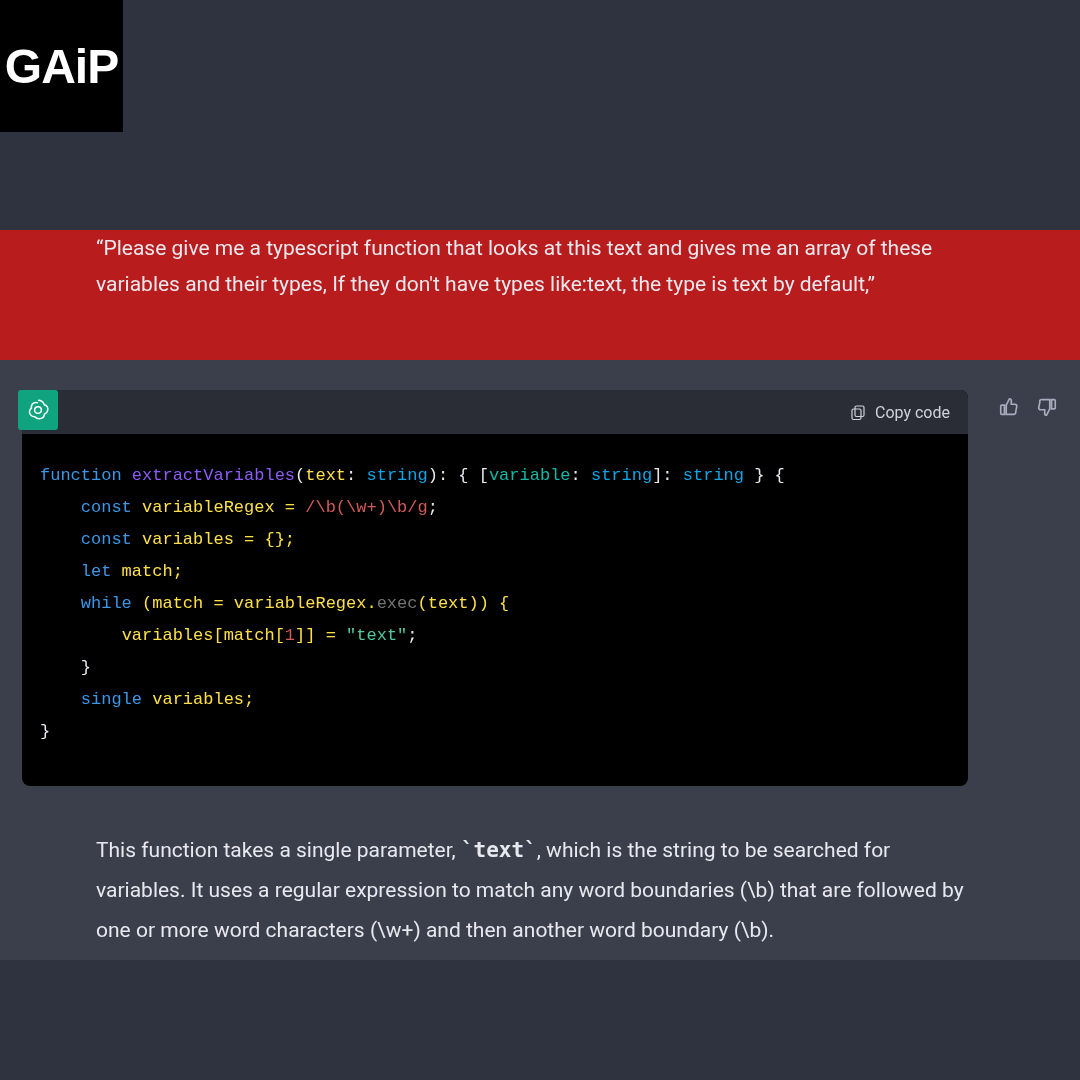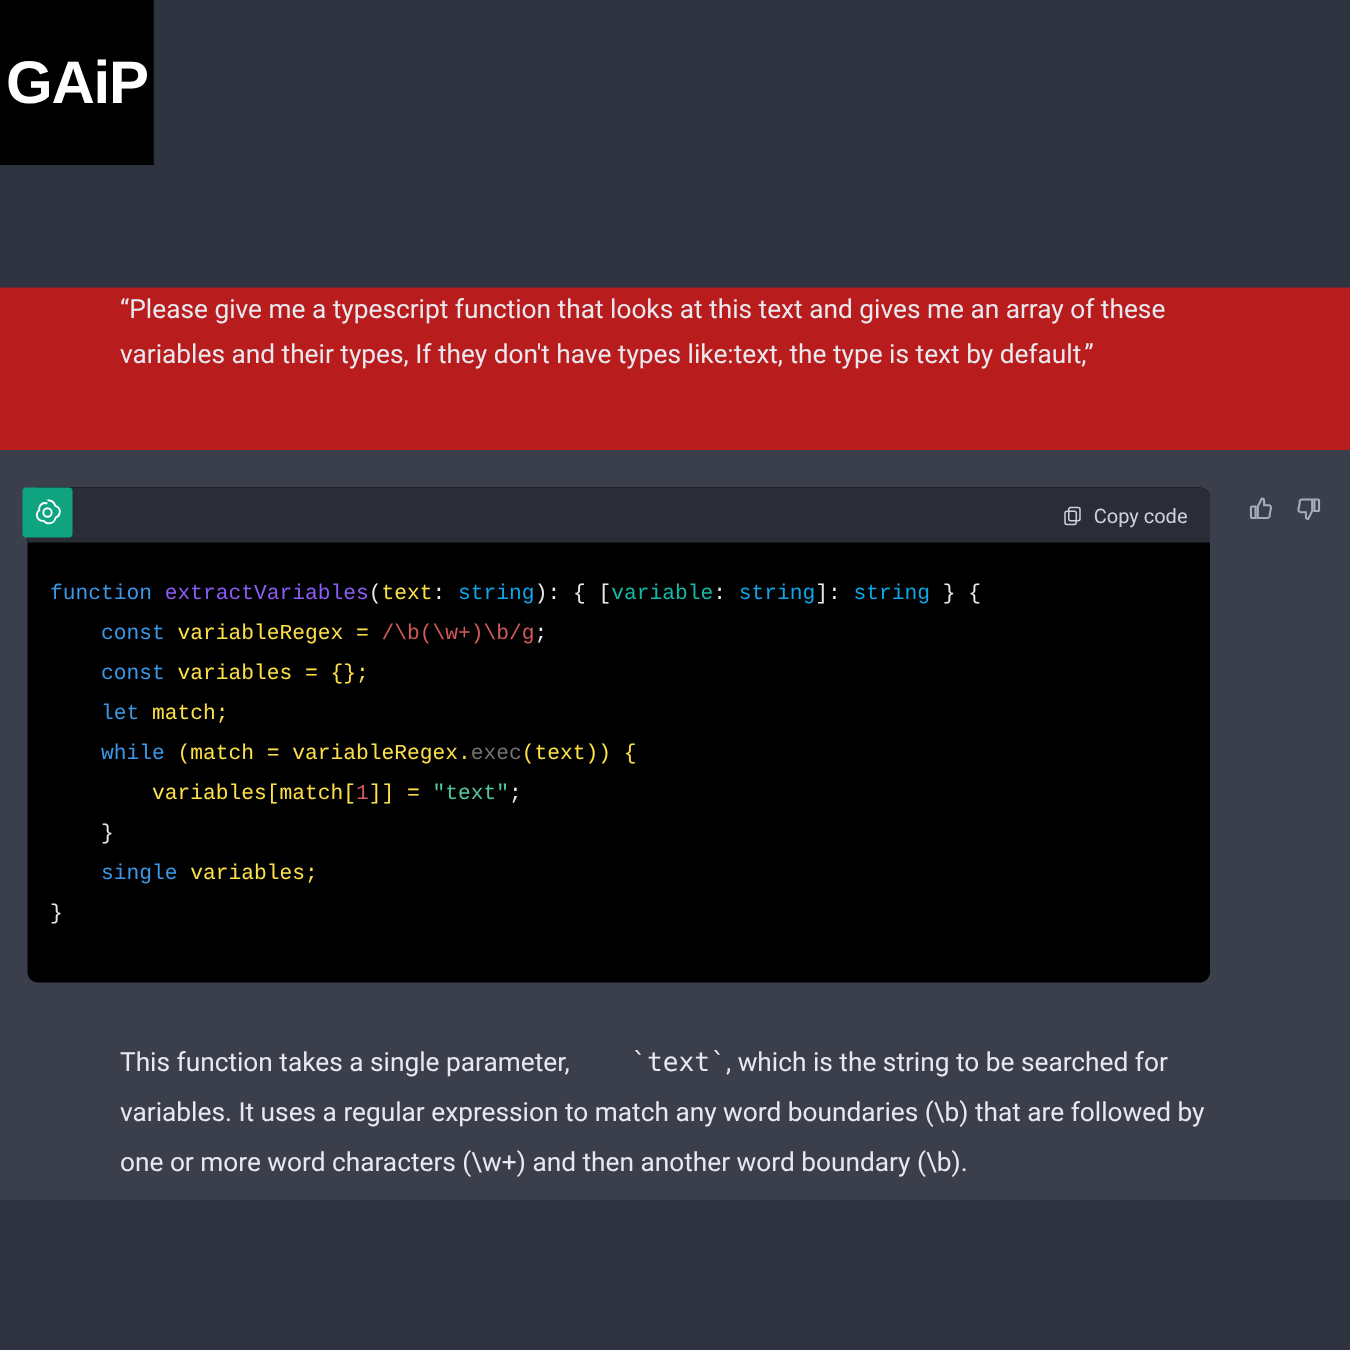--- a/index.html
+++ b/index.html
@@ -118,23 +118,22 @@
   .explain {
     margin-left: 74px;
     margin-right: 90px;
     margin-top: 44px;
     font-size: 21px;
     line-height: 40px;
     color: #e8e8ef;
   }
   .explain code.il {
     font-family: "SFMono-Regular", Consolas, monospace;
-    font-weight: 400;
+    font-weight: 700;
     color: #e8e8ef;
-    margin-left: 44px;
   }
 
   .bottom-bar {
     position: absolute;
     left: 0; right: 0;
     bottom: 0;
     height: 120px;
     background: #2f3340;
   }
 </style>

